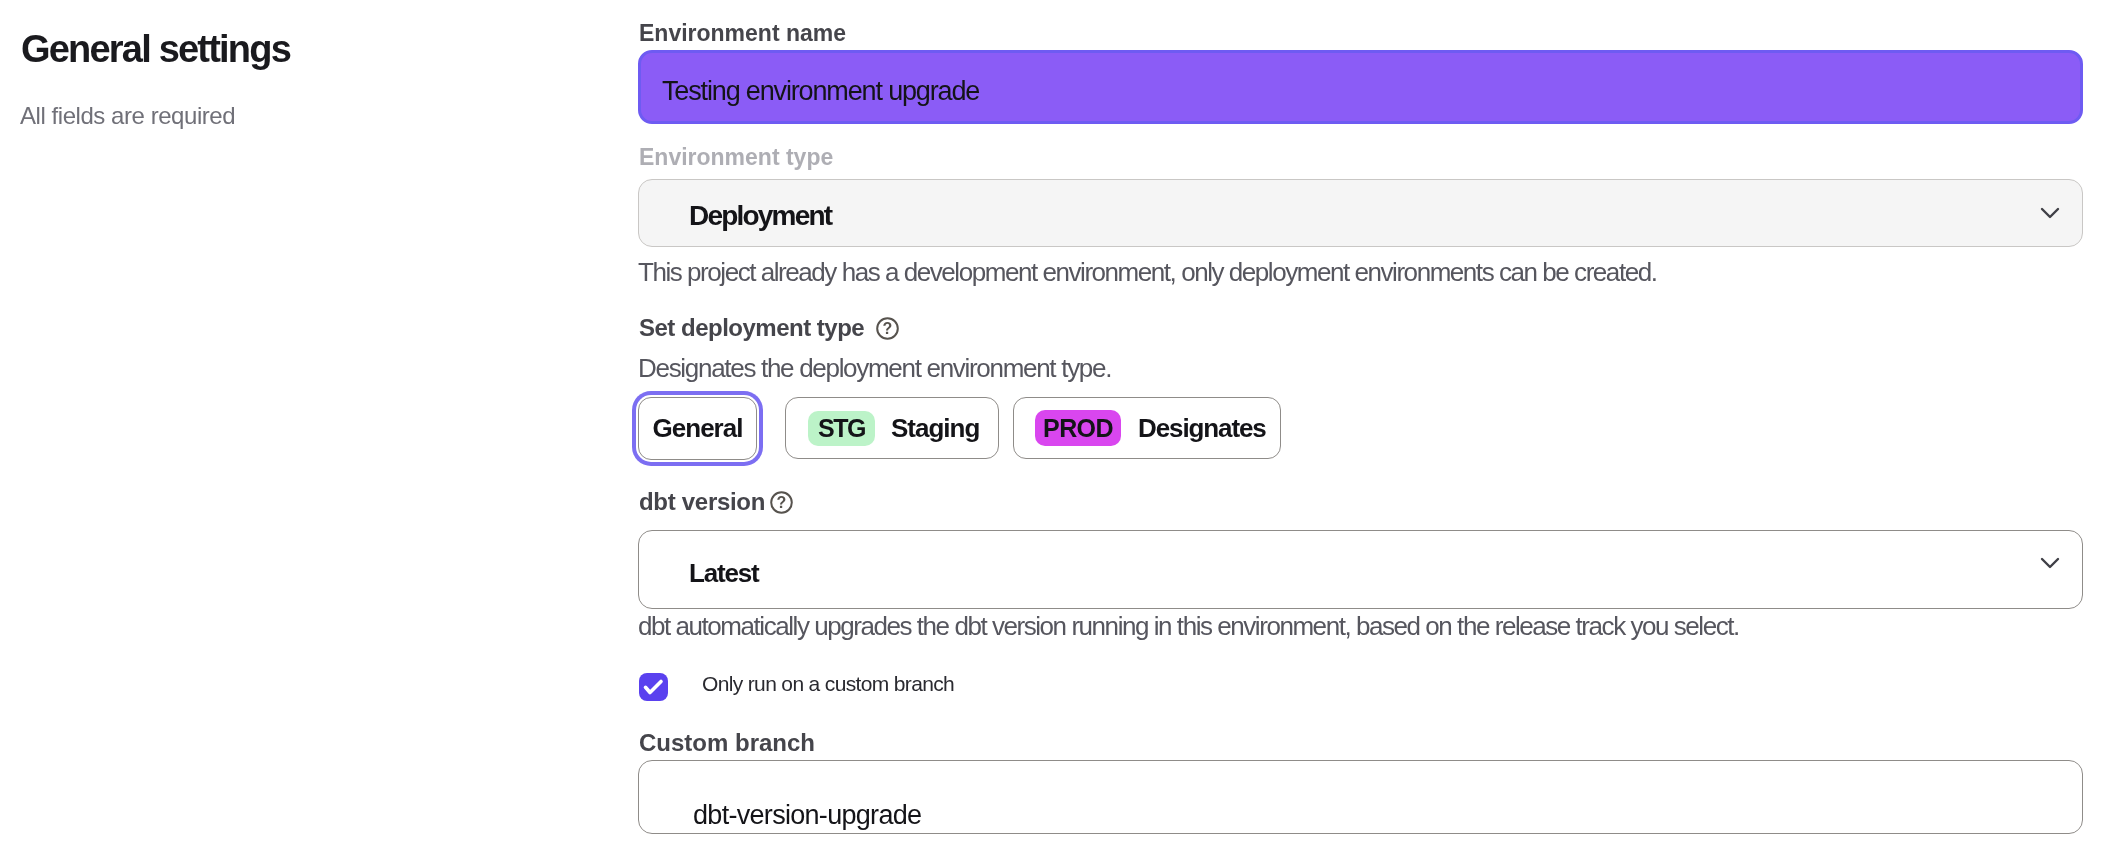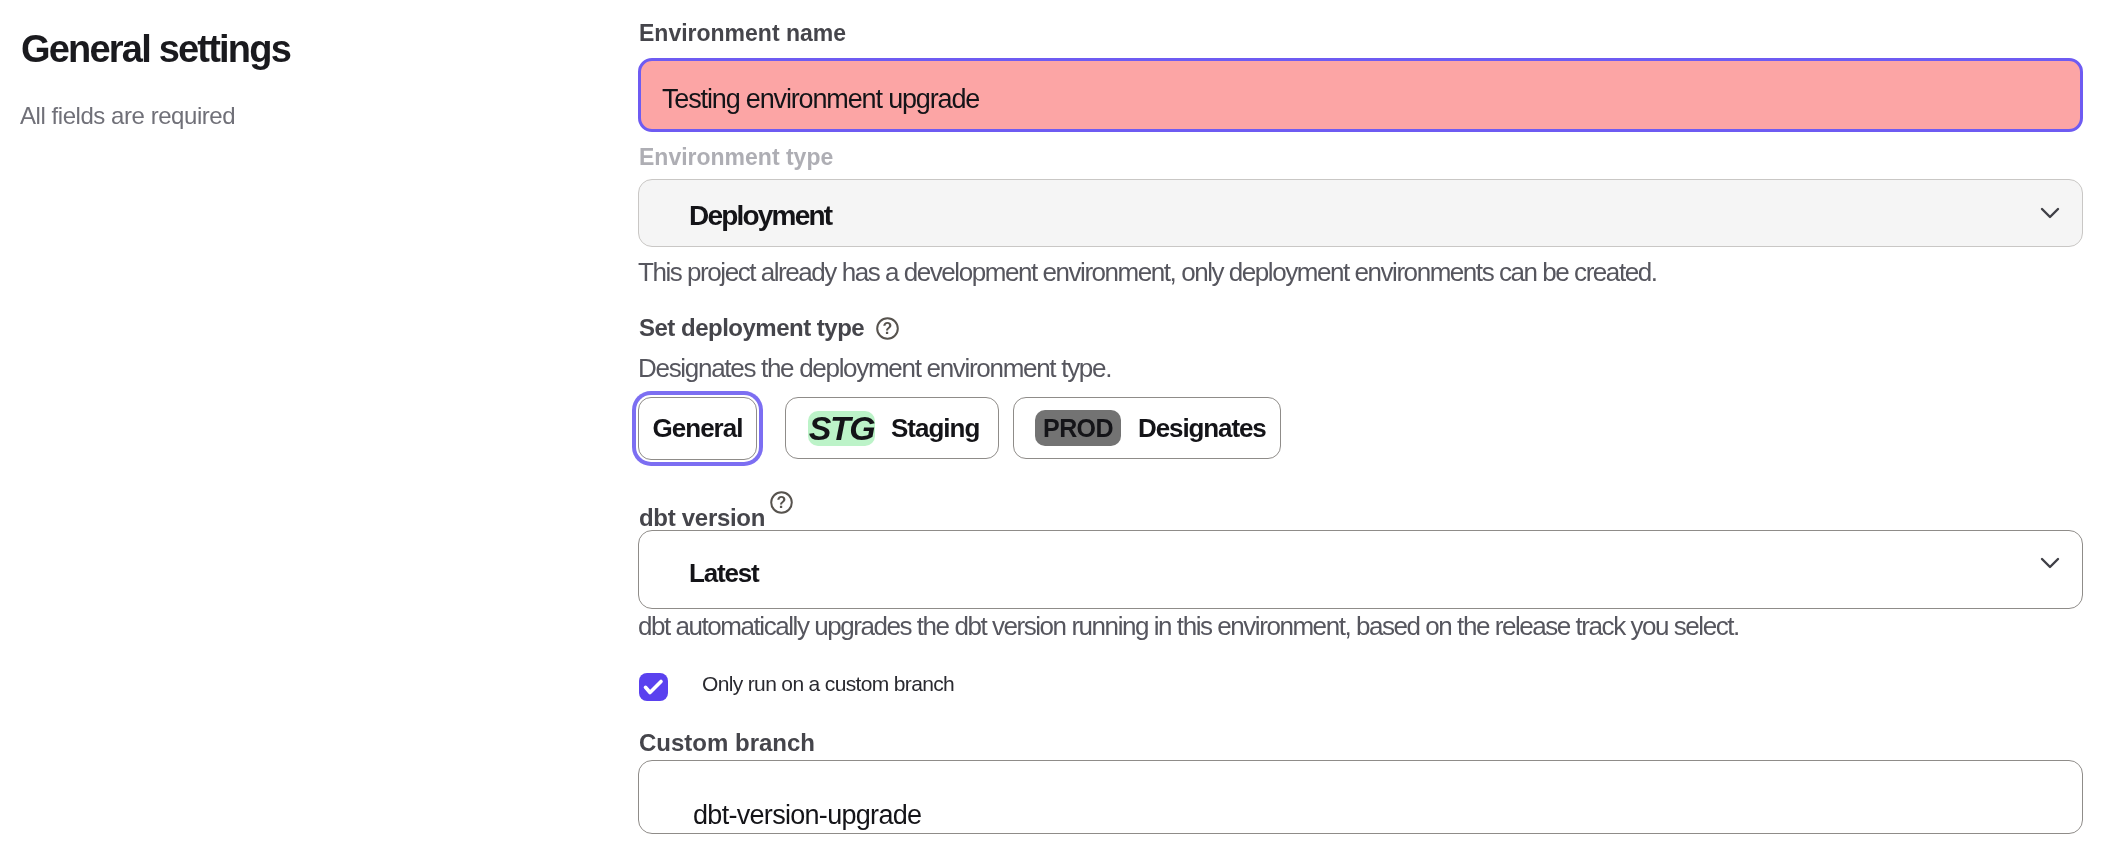--- a/index.html
+++ b/index.html
@@ -8,21 +8,21 @@
 .label { font-size:23px; font-weight:bold; color:#45454B; }
 .helper { font-size:26px; color:#56565E; letter-spacing:-1.45px; }
 .control { position:absolute; border:1.3px solid #8F8C89; border-radius:14px; background:#fff; display:flex; align-items:center;padding-left:30px; }
 </style>
 </head>
 <body>
 <div class="abs" style="left:21px;top:28px;font-size:38px;font-weight:bold;color:#1A1A1E;letter-spacing:-1.8px;">General settings</div>
 <div class="abs" style="left:20px;top:74px;font-size:24px;color:#707078;letter-spacing:-0.45px;margin-top:28px;">All fields are required</div>
 
 <div class="abs label" style="left:639px;top:20px;">Environment name</div>
-<div class="abs" style="left:638px;top:50px;width:1445px;height:74px;border:3px solid #6E5BF2;border-radius:14px;background:#fca5a5;display:flex;align-items:center;margin-top:8px;">
+<div class="abs" style="left:638px;top:50px;width:1445px;height:74px;border:3px solid #6E5BF2;border-radius:14px;background:#8b5cf6;display:flex;align-items:center;">
   <span style="padding-left:21px;font-size:27px;color:#141418;letter-spacing:-1.15px;position:relative;top:4px;">Testing environment upgrade</span>
 </div>
 
 <div class="abs label" style="left:639px;top:144px;color:#AEAEB4;">Environment type</div>
 <div class="control" style="left:638px;top:179px;width:1445px;height:68px;background:#F5F5F5;border-color:#C9C7C5;">
   <span style="padding-left:20px;font-size:28px;font-weight:bold;color:#141418;letter-spacing:-1.8px;position:relative;top:3px;">Deployment</span>
   <svg class="abs" style="left:1397px;top:25px;" width="28" height="18" viewBox="0 0 28 18">
       <path d="M6 4l8 8 8-8" fill="none" stroke="#3F3F46" stroke-width="2.4" stroke-linecap="round" stroke-linejoin="round"></path>
     </svg>
 </div>
@@ -32,29 +32,29 @@
 <svg class="abs" style="left:876px;top:317px;" width="23" height="23" viewBox="0 0 23 23">
     <circle cx="11.5" cy="11.5" r="10.3" fill="none" stroke="#57534E" stroke-width="2"></circle>
     <text x="11.5" y="17" text-anchor="middle" font-size="16" font-weight="bold" fill="#57534E" font-family="Liberation Sans,sans-serif">?</text>
   </svg>
 <div class="abs helper" style="left:638px;top:353px;letter-spacing:-1.3px;">Designates the deployment environment type.</div>
 
 <div class="abs" style="left:638px;top:397px;width:119px;height:63px;border:1.3px solid #8F8C89;border-radius:13px;background:#fff;display:flex;align-items:center;justify-content:center;box-shadow:0 0 0 2px #fff, 0 0 0 6px #7C6EF2;">
   <span style="font-size:26px;font-weight:bold;color:#141418;letter-spacing:-1px;">General</span>
 </div>
 <div class="abs" style="left:785px;top:397px;width:214px;height:62px;border:1.3px solid #8F8C89;border-radius:13px;background:#fff;display:flex;align-items:center;">
-  <span style="margin-left:22px;width:67px;height:35px;border-radius:10px;background:#BCF3C8;display:flex;align-items:center;justify-content:center;font-size:34px;font-weight:bold;color:#141418;letter-spacing:-1.5px;font-style:italic;">STG</span>
+  <span style="margin-left:22px;width:67px;height:35px;border-radius:10px;background:#BCF3C8;display:flex;align-items:center;justify-content:center;font-size:25px;font-weight:bold;color:#141418;letter-spacing:-1.5px;">STG</span>
   <span style="margin-left:16px;font-size:26px;font-weight:bold;color:#141418;letter-spacing:-1px;">Staging</span>
 </div>
 <div class="abs" style="left:1013px;top:397px;width:268px;height:62px;border:1.3px solid #8F8C89;border-radius:13px;background:#fff;display:flex;align-items:center;">
-  <span style="margin-left:21px;width:86px;height:36px;border-radius:10px;background:#737373;display:flex;align-items:center;justify-content:center;font-size:25px;font-weight:bold;color:#141418;letter-spacing:-0.6px;">PROD</span>
+  <span style="margin-left:21px;width:86px;height:36px;border-radius:10px;background:#d946ef;display:flex;align-items:center;justify-content:center;font-size:25px;font-weight:bold;color:#141418;letter-spacing:-0.6px;">PROD</span>
   <span style="margin-left:17px;font-size:26px;font-weight:bold;color:#141418;letter-spacing:-1.1px;">Designates</span>
 </div>
 
-<div class="abs label" style="left:639px;top:488px;font-size:24px;letter-spacing:-0.3px;margin-top:16px;">dbt version</div>
+<div class="abs label" style="left:639px;top:488px;font-size:24px;letter-spacing:-0.3px;">dbt version</div>
 <svg class="abs" style="left:770px;top:491px;" width="23" height="23" viewBox="0 0 23 23">
     <circle cx="11.5" cy="11.5" r="10.3" fill="none" stroke="#57534E" stroke-width="2"></circle>
     <text x="11.5" y="17" text-anchor="middle" font-size="16" font-weight="bold" fill="#57534E" font-family="Liberation Sans,sans-serif">?</text>
   </svg>
 <div class="control" style="left:638px;top:530px;width:1445px;height:79px;">
   <span style="padding-left:20px;font-size:26px;font-weight:bold;color:#141418;letter-spacing:-1.2px;position:relative;top:4px;">Latest</span>
   <svg class="abs" style="left:1397px;top:24px;" width="28" height="18" viewBox="0 0 28 18">
       <path d="M6 4l8 8 8-8" fill="none" stroke="#3F3F46" stroke-width="2.4" stroke-linecap="round" stroke-linejoin="round"></path>
     </svg>
 </div>

